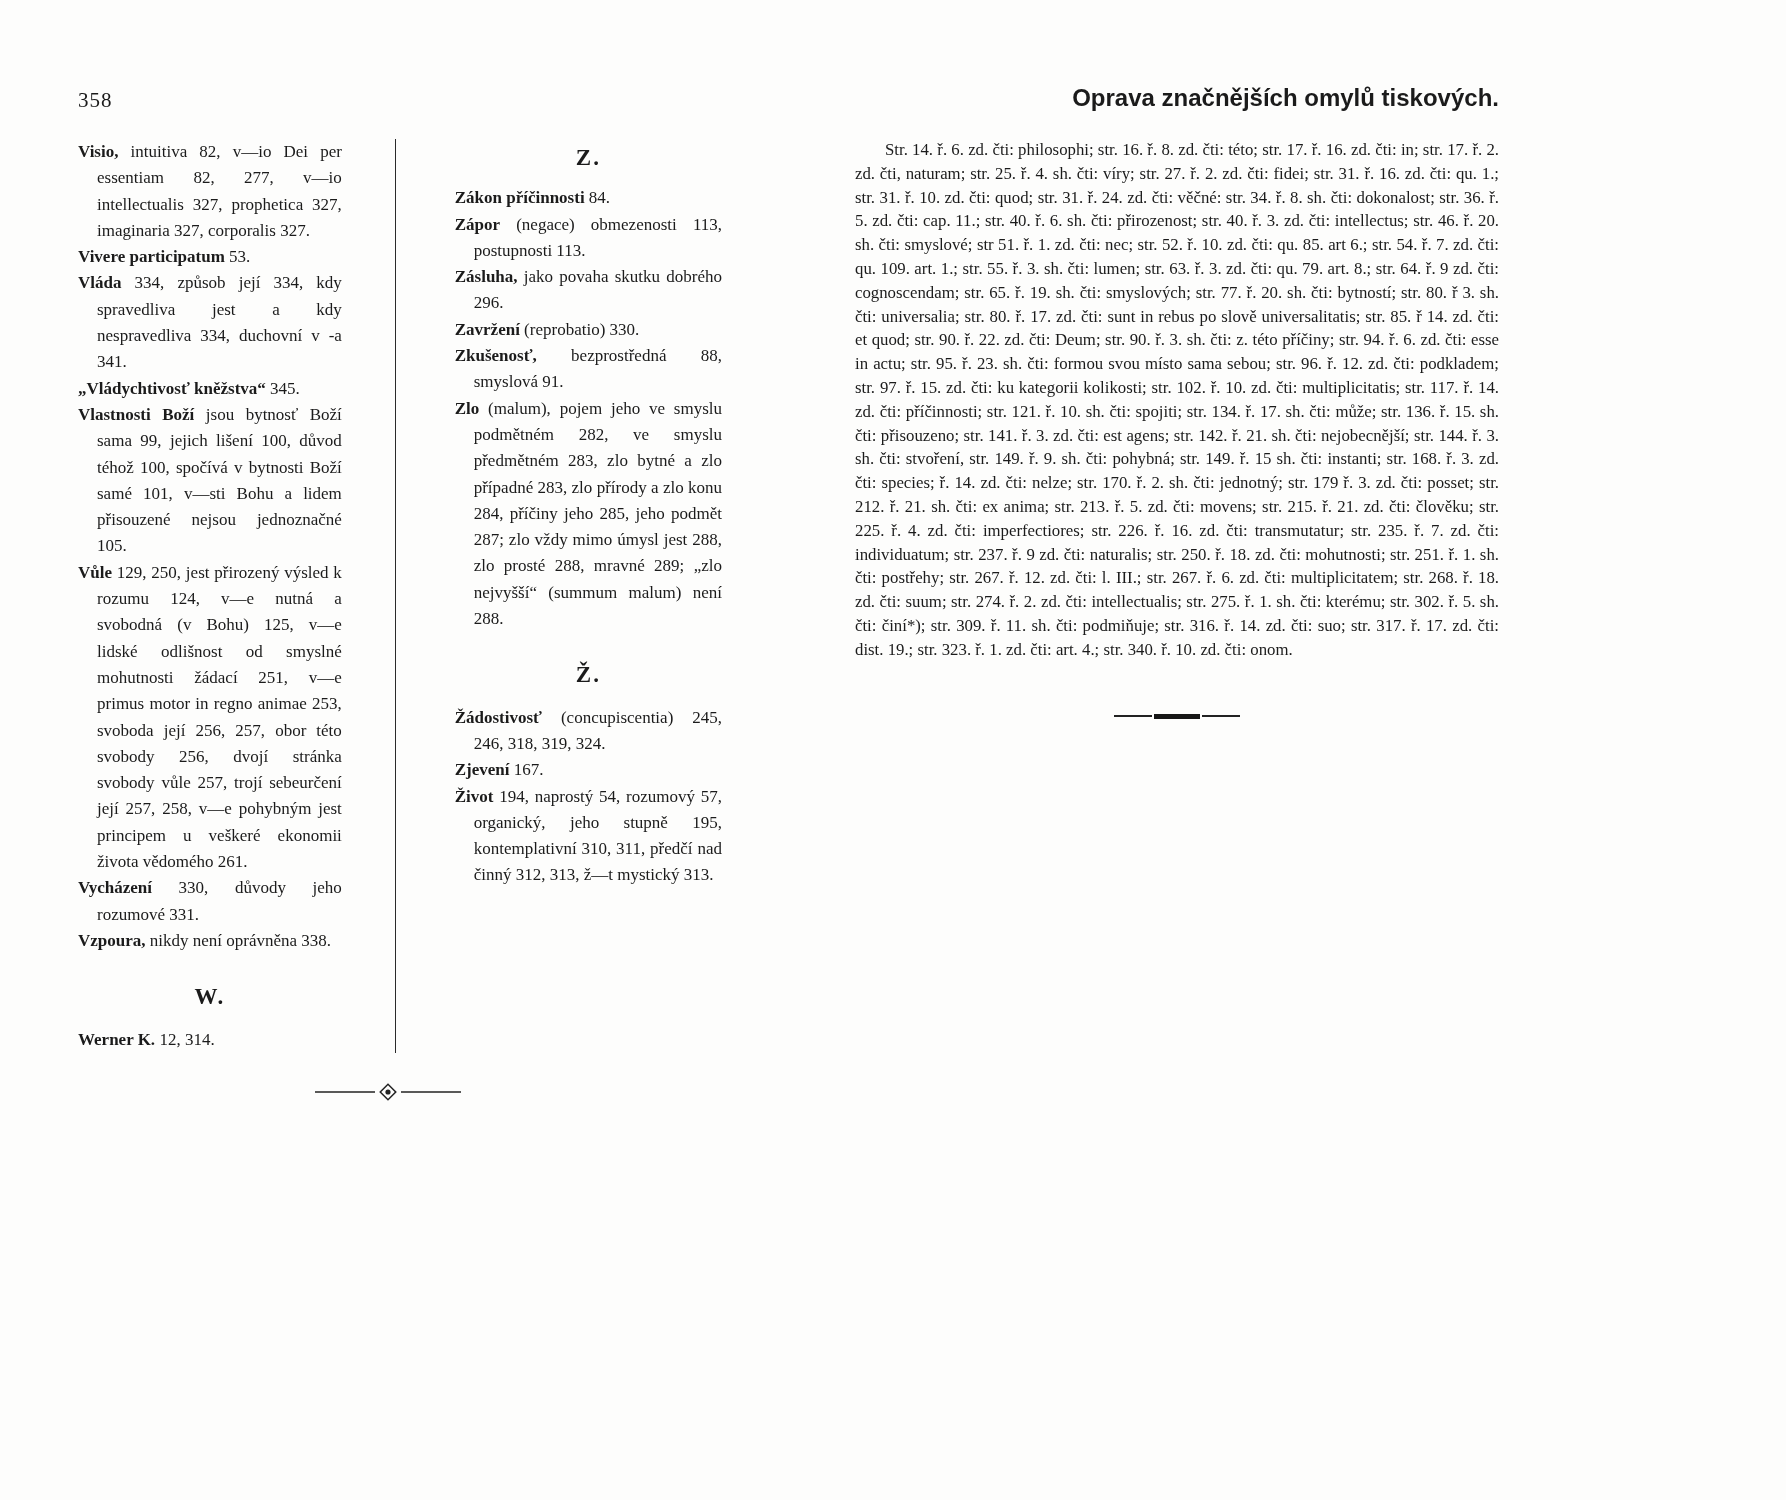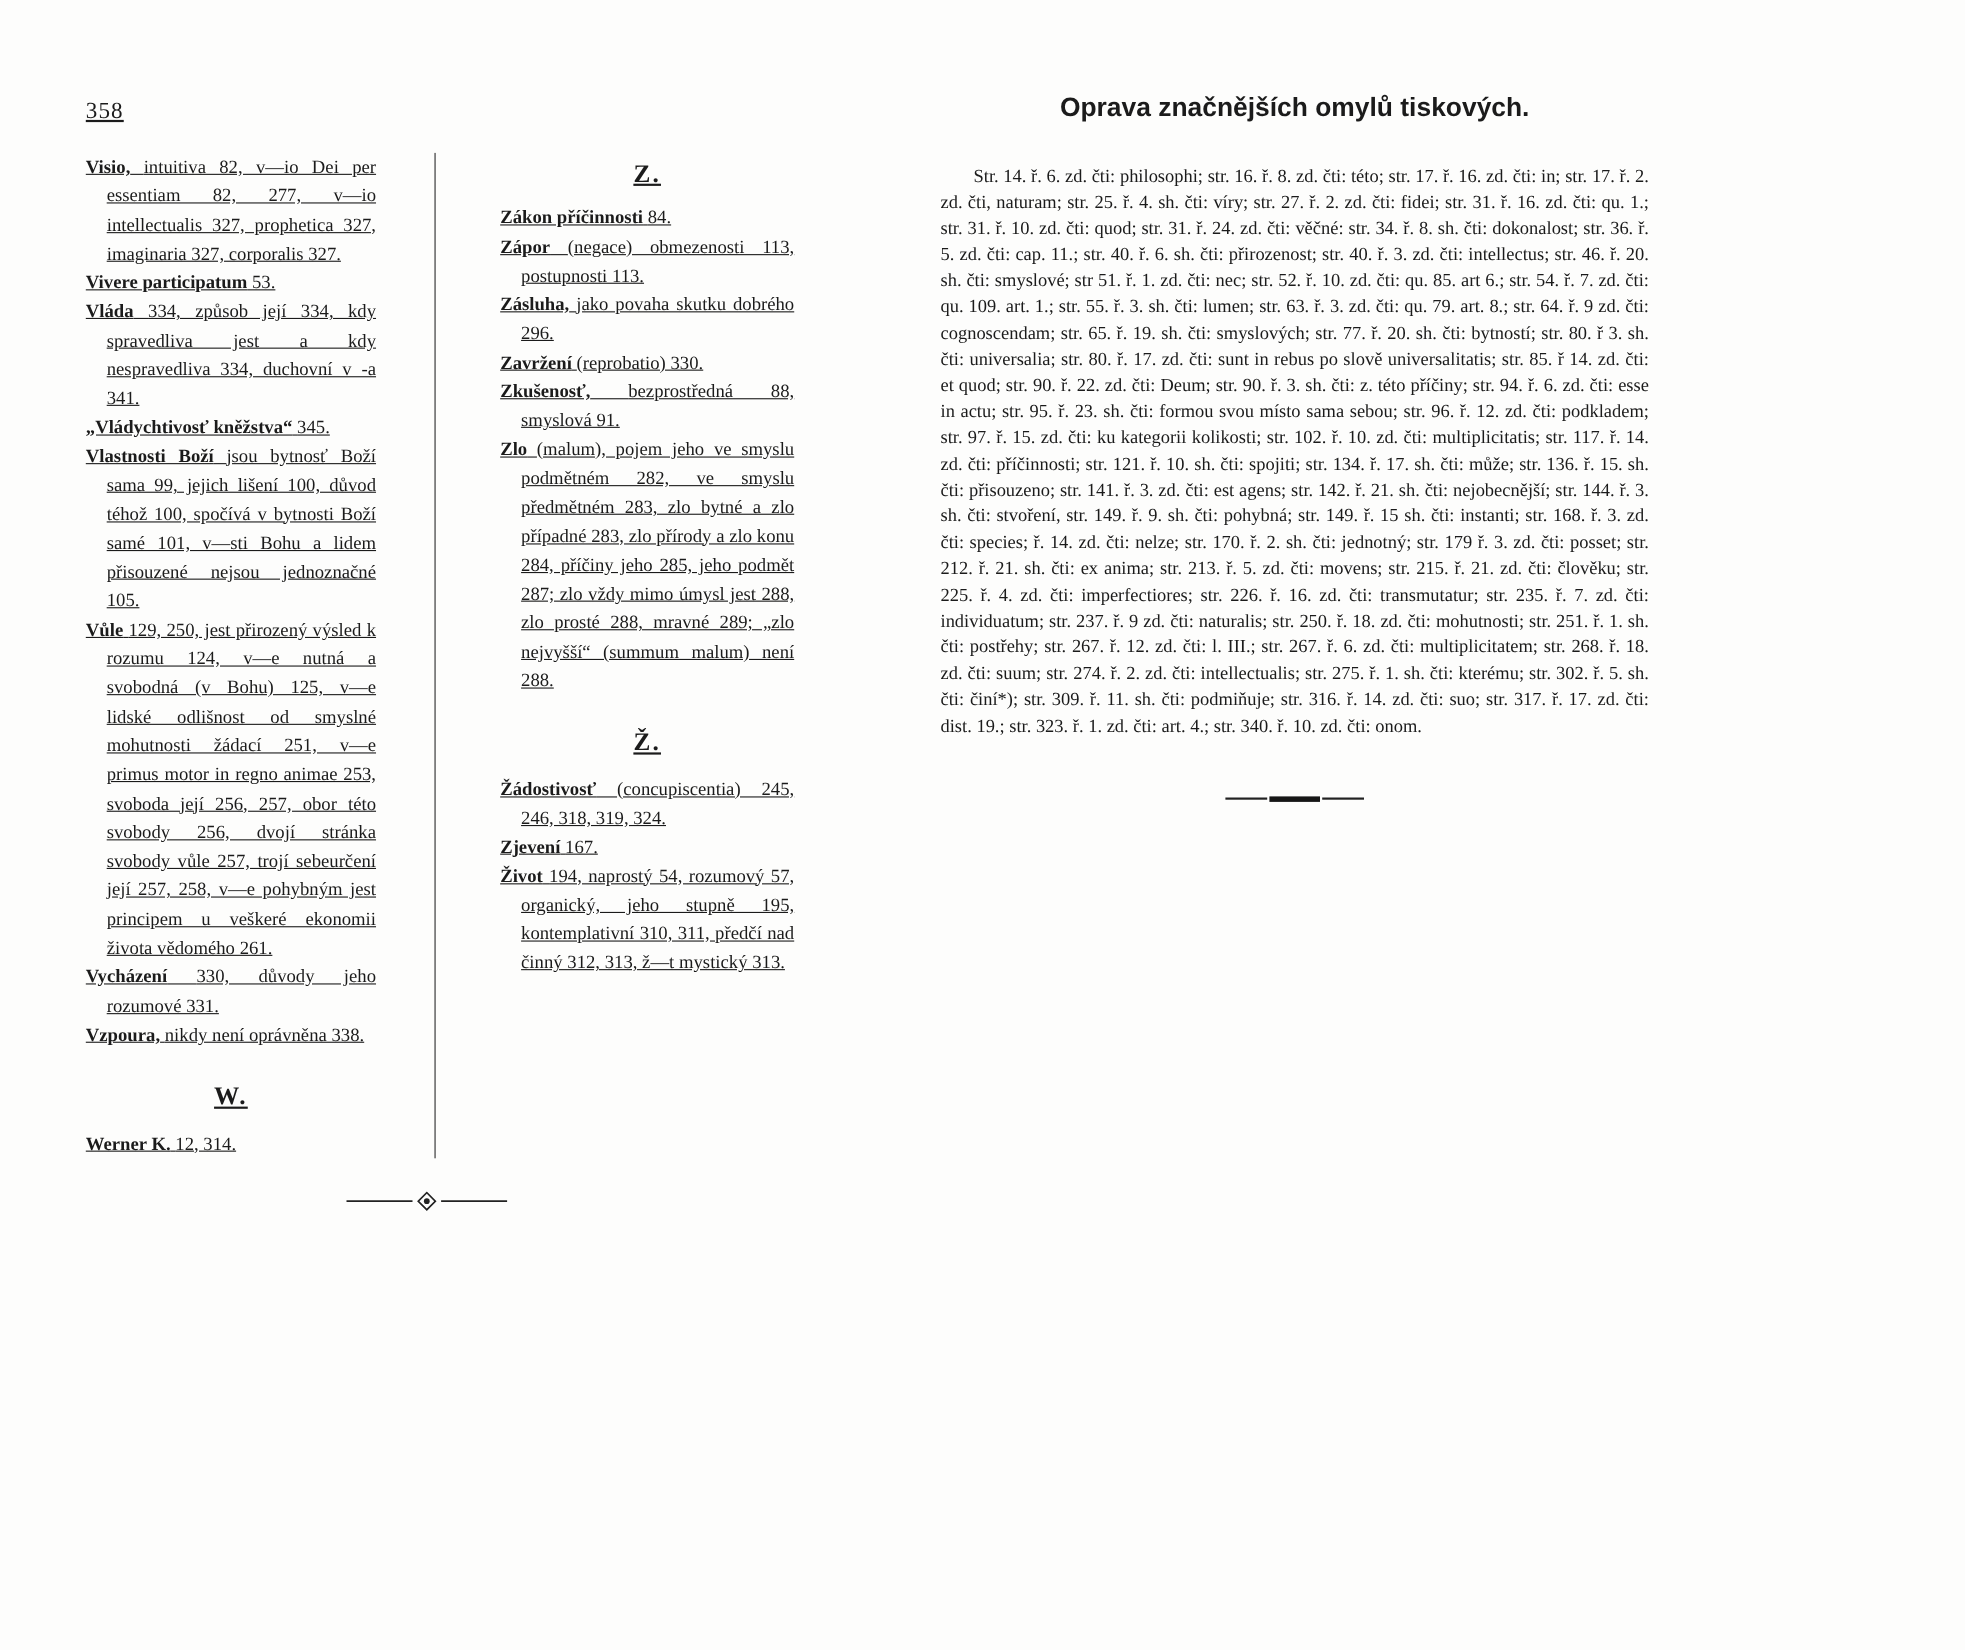--- a/index.html
+++ b/index.html
@@ -6,21 +6,21 @@
   html,body { width:1786px; height:1500px; }
   body {
     position:relative;
     background:#fdfdfc;
     color:#1b1b1b;
     font-family:"Liberation Serif","DejaVu Serif",serif;
     overflow:hidden;
   }
 
   
-  .left-page { position:absolute; left:78px; top:88px; width:644px;text-decoration:underline; }
+  .left-page { position:absolute; left:78px; top:88px; width:644px; }
   .page-number { font-size:21px; letter-spacing:1px; margin-bottom:26px; }
 
   .columns { display:flex; align-items:stretch;gap:47px; }
   .col { font-size:17px; line-height:26.3px; }
   .col1 { width:312px; padding-right:6px; }
   .col-divider { width:1px; background:#2a2a2a; }
   .col2 { width:322px; padding-left:12px; }
 
   .entry {
     padding-left:19px;
@@ -40,22 +40,22 @@
   .col2 > .letter:first-child { margin-top:6px; margin-bottom:14px; }
 
   .ornament { margin-top:30px; text-align:center; width:620px; }
 
   
   .right-page { position:absolute; left:855px; top:84px; width:644px; }
   .errata-title {
     font-family:"Liberation Sans","DejaVu Sans",sans-serif;
     font-weight:bold;
     font-size:24px;
-    text-align:center;
-    margin-bottom:36px;
+    text-align:right;
+    margin-bottom:26px;
   }
   .errata-body {
     font-size:16.8px;
     line-height:23.8px;
     text-align:justify;
     text-indent:30px;
   }
   .short-rule {
     margin-top:52px;
     display:flex;

